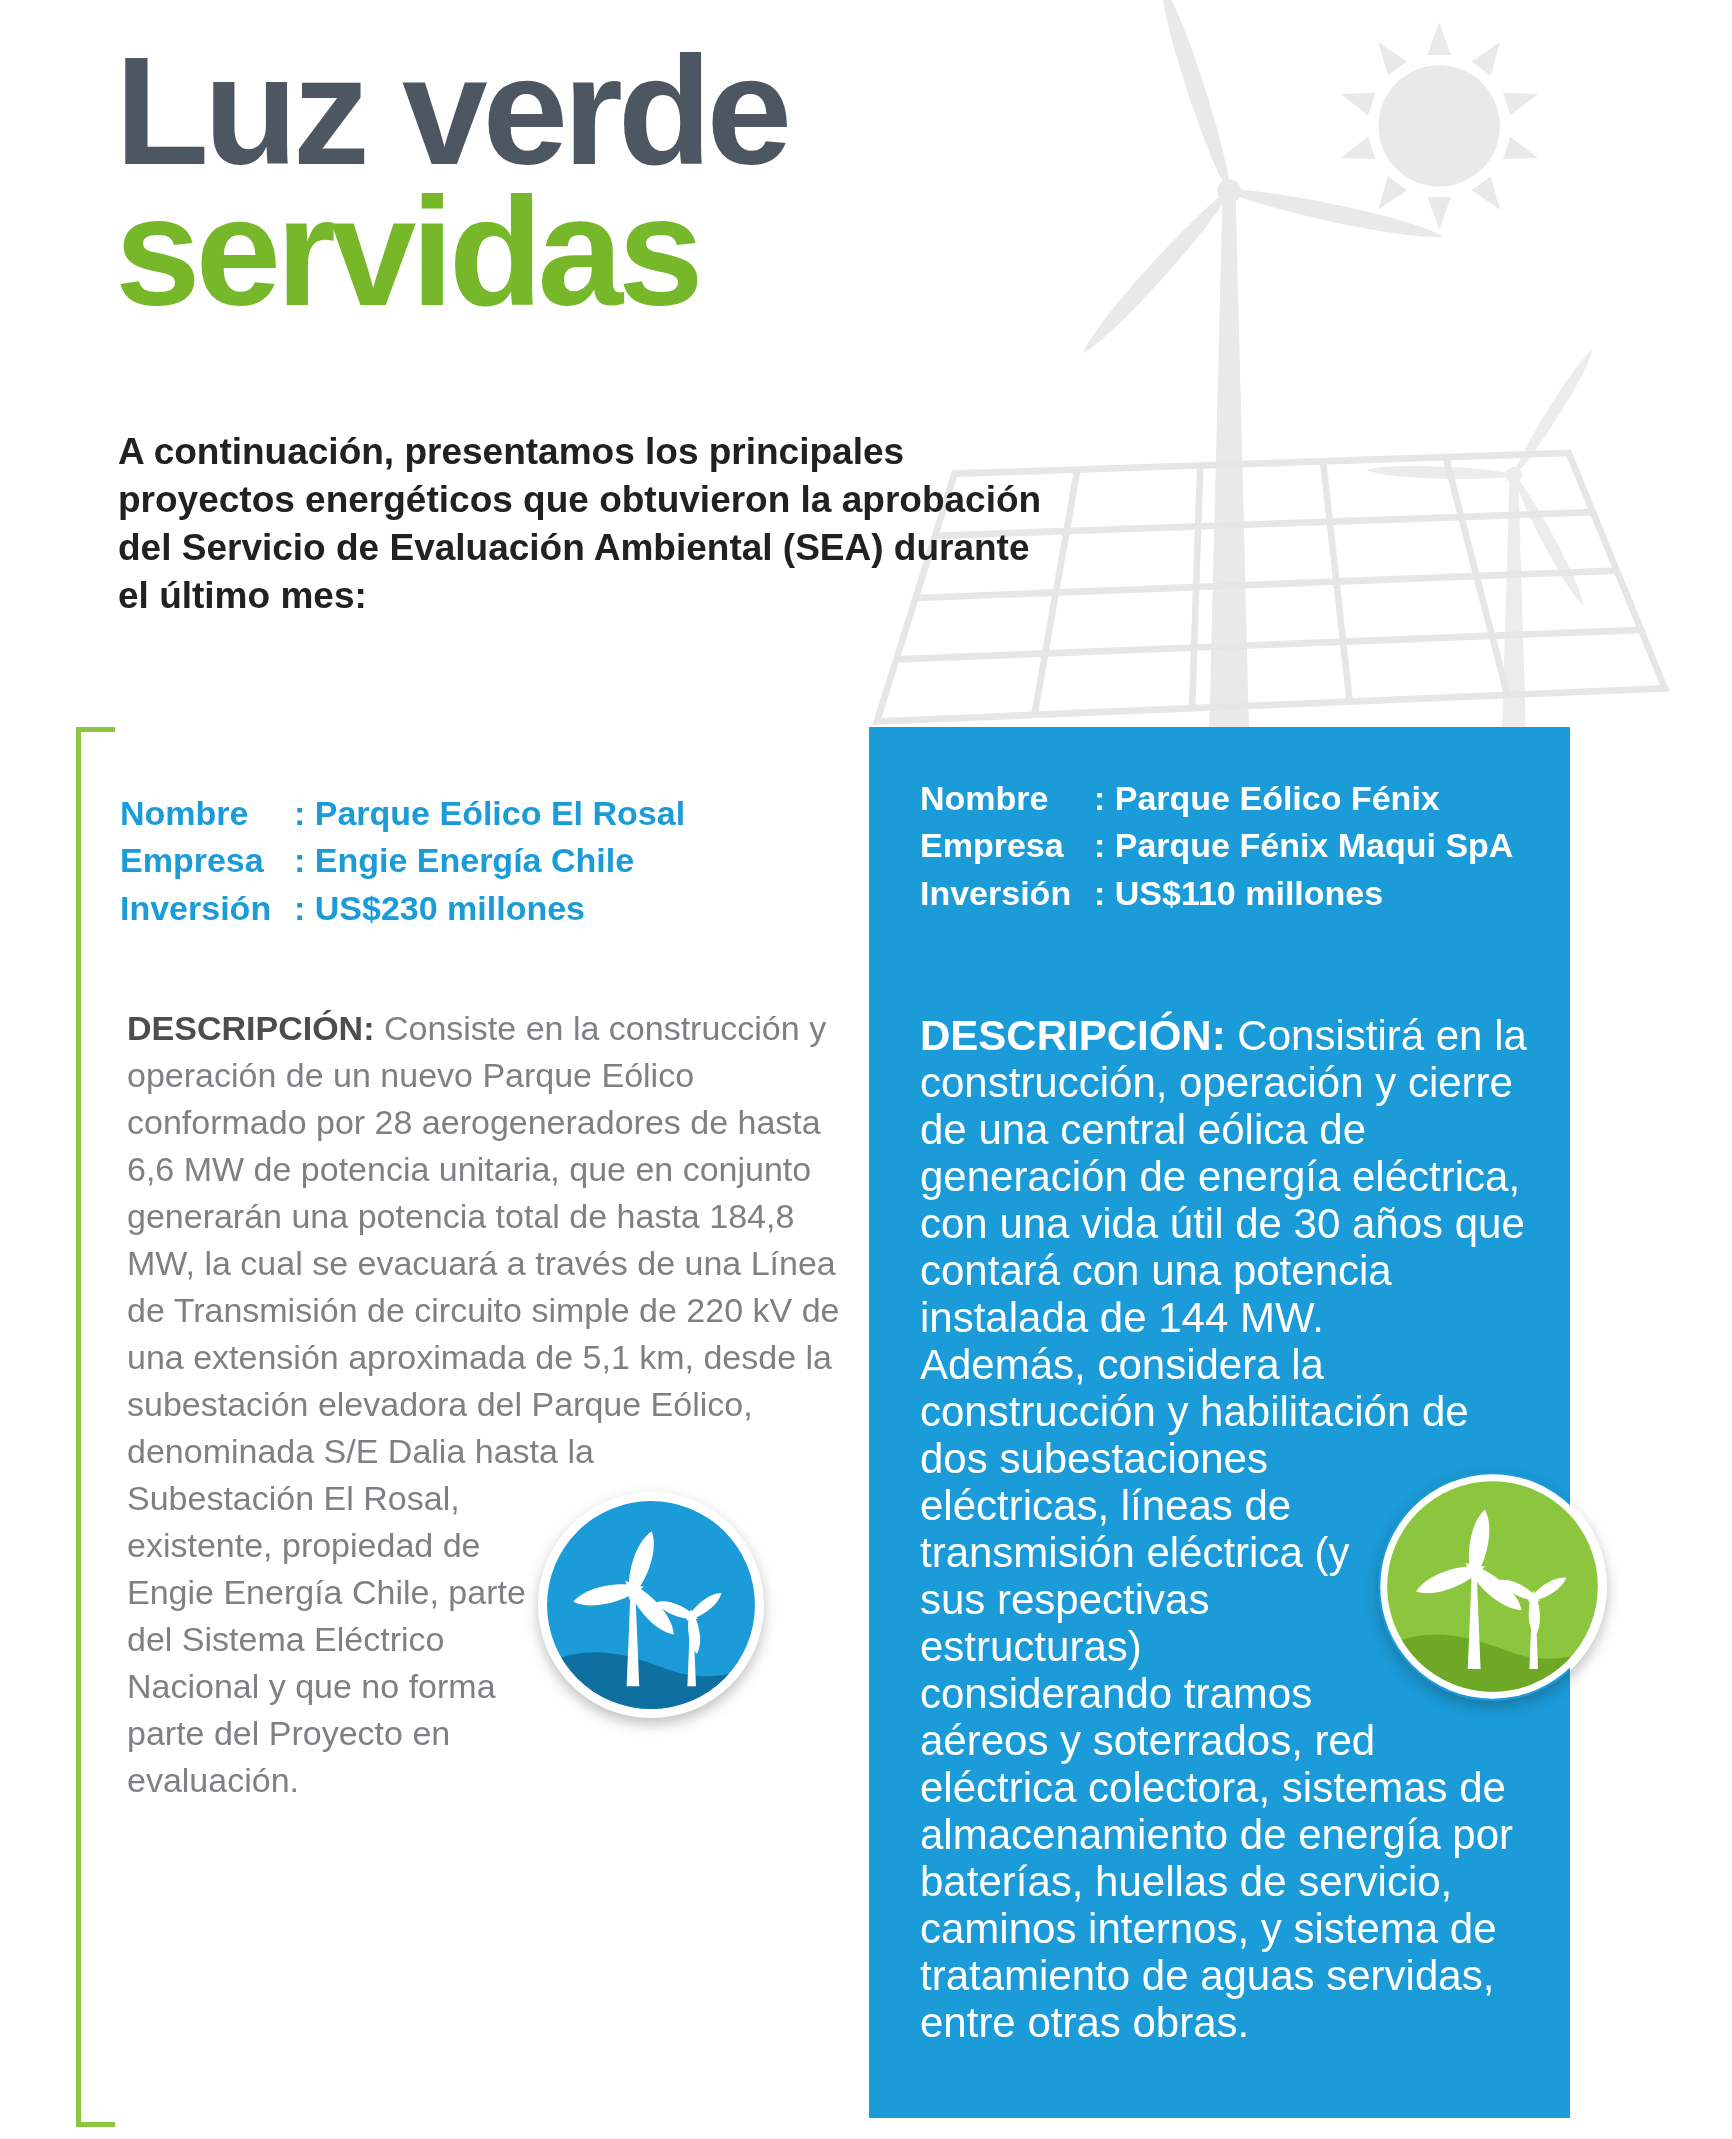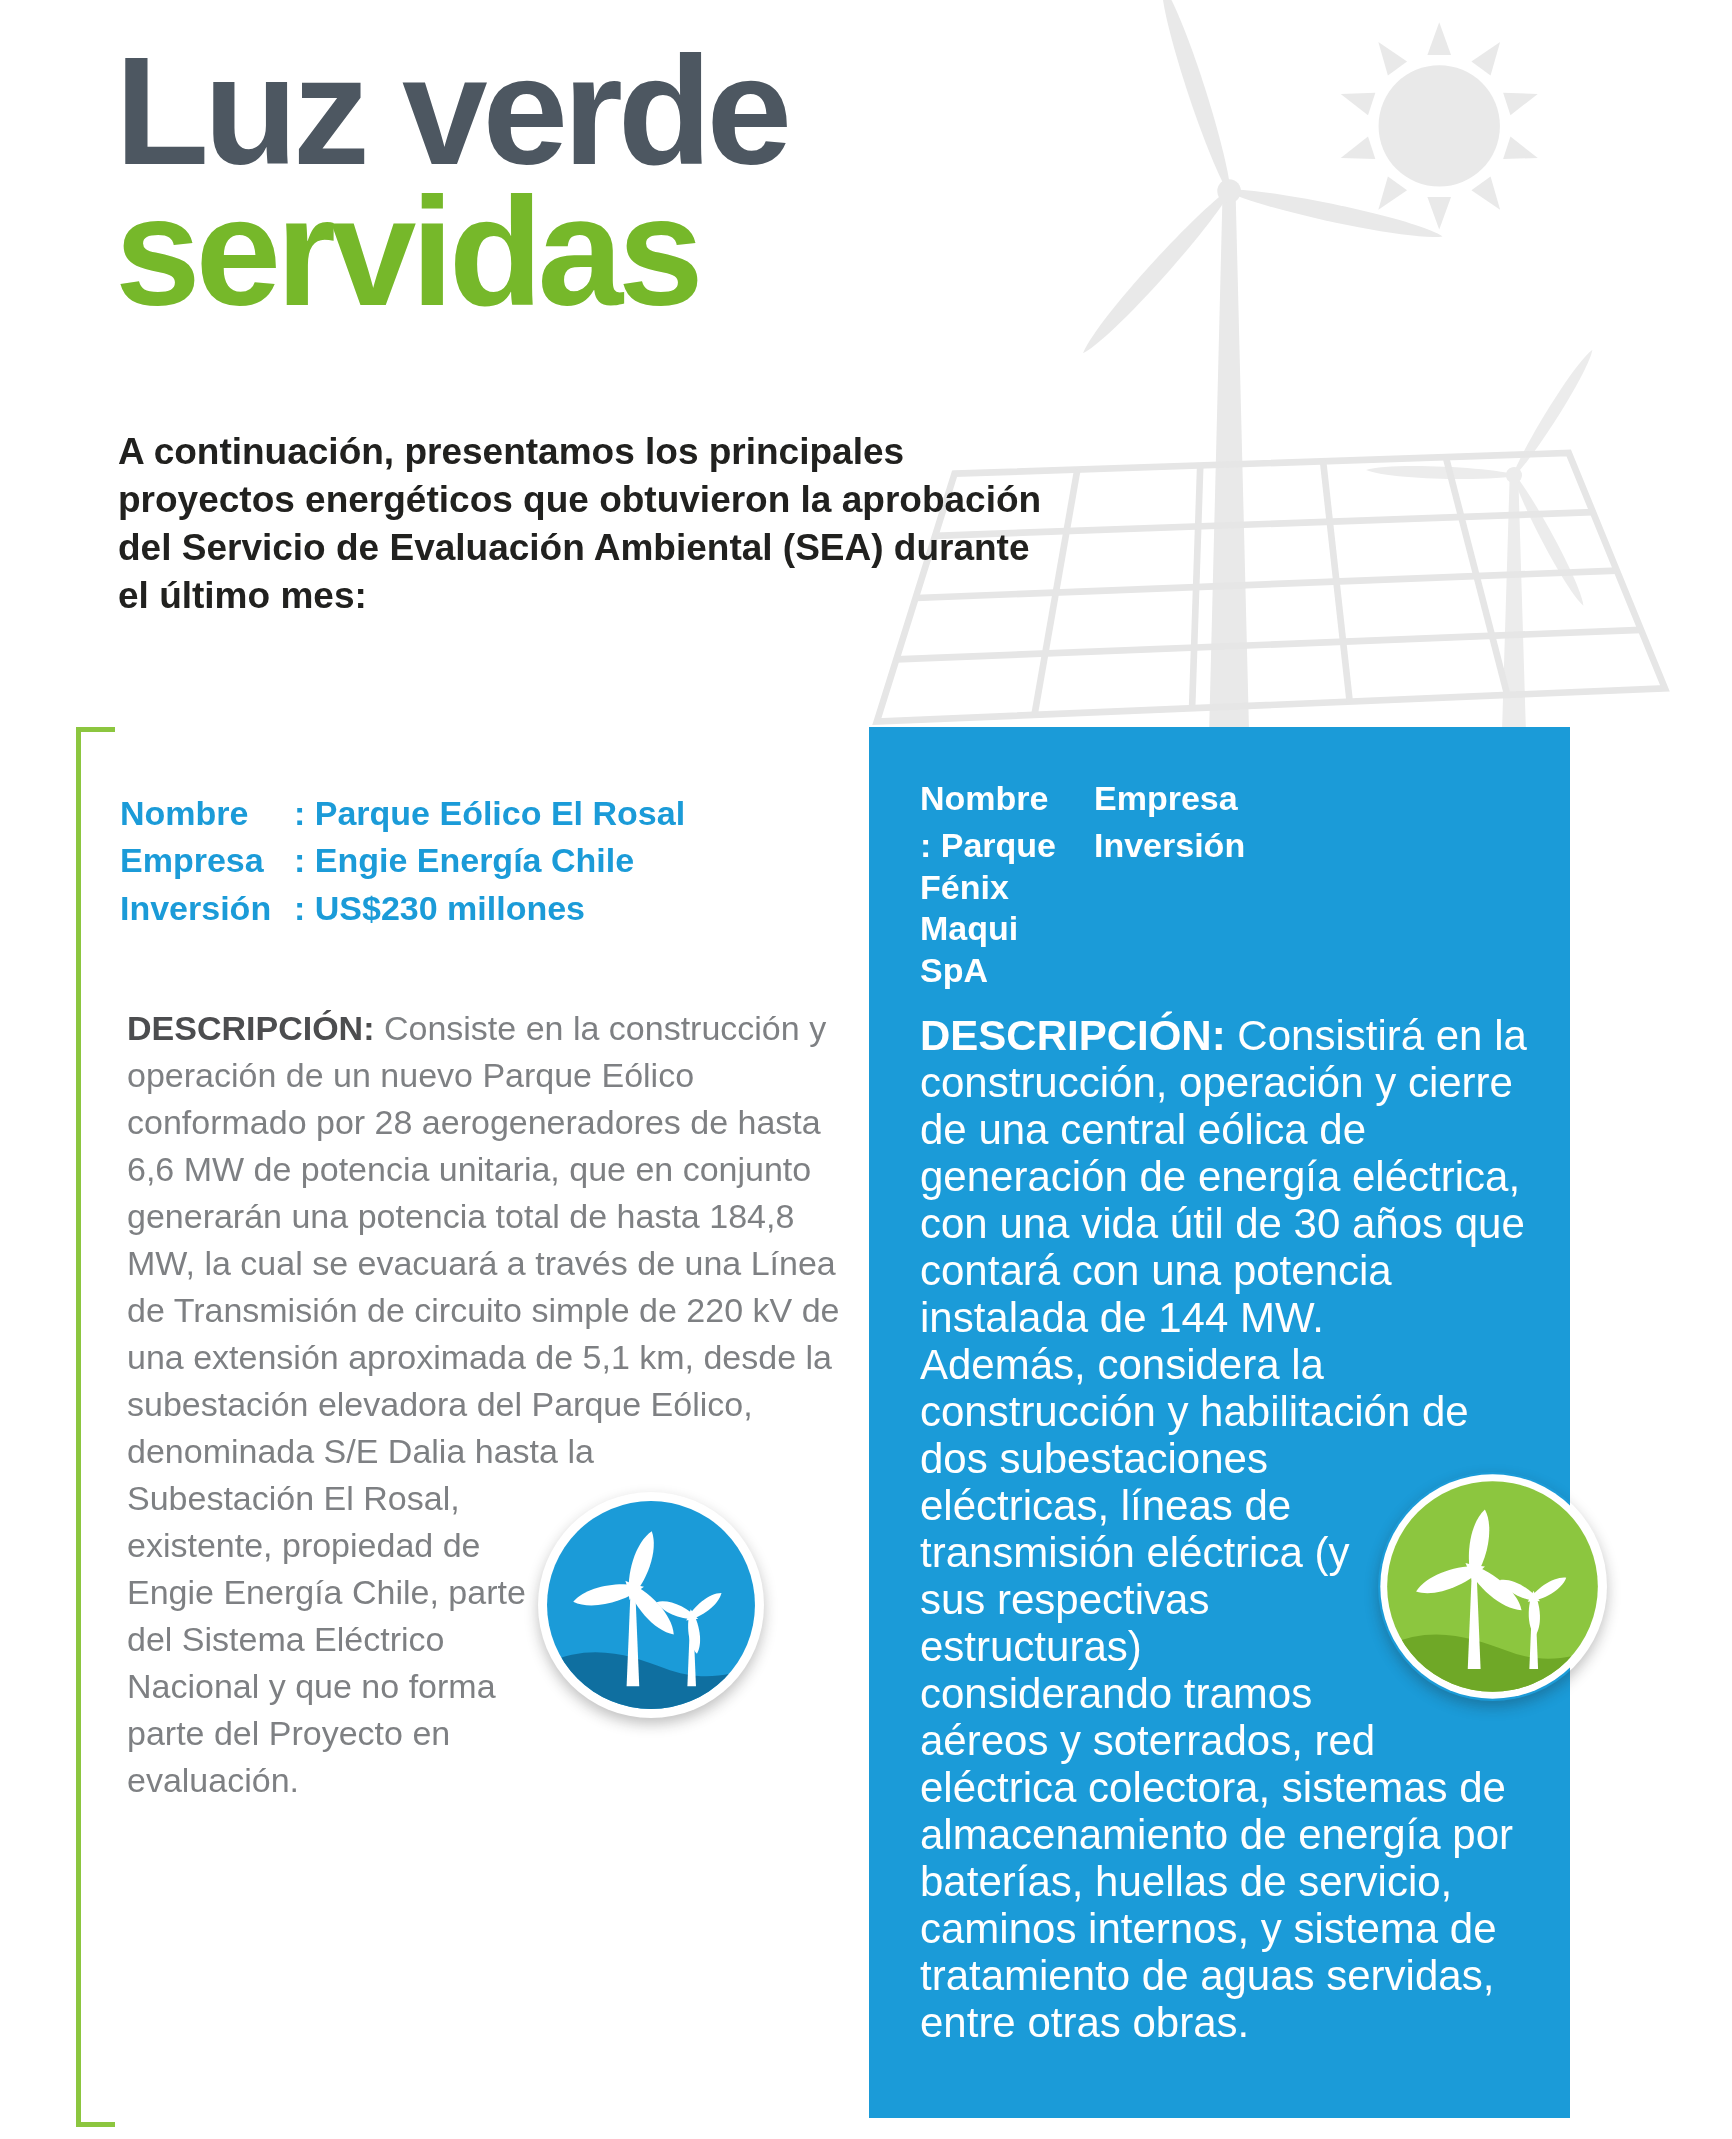--- a/index.html
+++ b/index.html
@@ -141,23 +141,25 @@
 
 <p class="left-desc">
   <span class="spacer-left"></span>
   <span class="desc-label">DESCRIPCIÓN:</span><span class="desc-text"> Consiste en la construcción y operación de un nuevo Parque Eólico conformado por 28 aerogeneradores de hasta 6,6 MW de potencia unitaria, que en conjunto generarán una potencia total de hasta 184,8 MW, la cual se evacuará a través de una Línea de Transmisión de circuito simple de 220 kV de una extensión aproximada de 5,1 km, desde la subestación elevadora del Parque Eólico, denominada S/E Dalia hasta la Subestación El Rosal, existente, propiedad de Engie Energía Chile, parte del Sistema Eléctrico Nacional y que no forma parte del Proyecto en evaluación.</span>
 </p>
 
 <div class="blue-box"></div>
 
 <div class="fields right-fields">
   <span>Nombre</span>
+  <span>: Parque Eólico Fénix</span>
   <span>Empresa</span>
   <span>: Parque Fénix Maqui SpA</span>
   <span>Inversión</span>
+  <span>: US$110 millones</span>
 </div>
 
 <p class="right-desc">
   <span class="spacer-right"></span>
   <span class="desc-label">DESCRIPCIÓN:</span><span class="desc-text"> Consistirá en la construcción, operación y cierre de una central eólica de generación de energía eléctrica, con una vida útil de 30 años que contará con una potencia instalada de 144 MW.
 Además, considera la construcción y habilitación de dos subestaciones eléctricas, líneas de transmisión eléctrica (y sus respectivas estructuras) considerando tramos aéreos y soterrados, red eléctrica colectora, sistemas de almacenamiento de energía por baterías, huellas de servicio, caminos internos, y sistema de tratamiento de aguas servidas, entre otras obras.</span>
 </p>
 
 <div class="badge badge-left">
   <svg viewBox="0 0 100 100">

